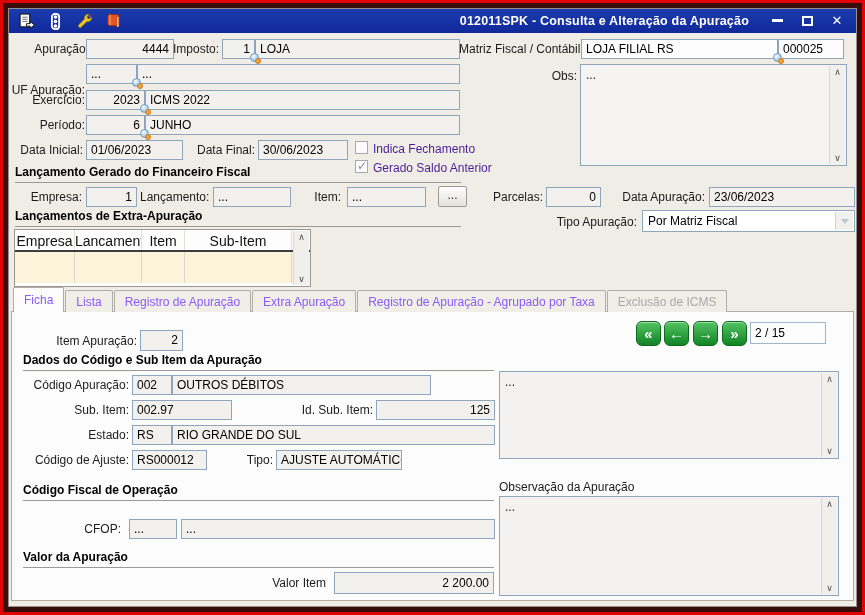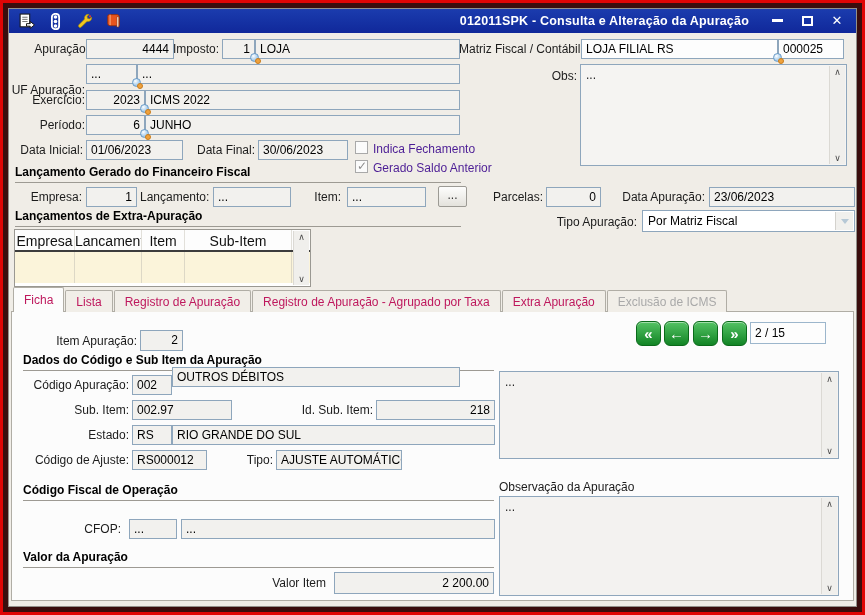--- a/index.html
+++ b/index.html
@@ -63,21 +63,21 @@
             border:1px solid #9a9892; }
   .xhead { display:flex; height:22px; border-bottom:2px solid #3c3c3c; background:#fdfdfd; }
   .xhead span { font-size:14px; color:#111; text-align:center; padding-top:3px;
                 border-right:1px solid #e2e0da; overflow:hidden; white-space:nowrap; }
   .xrow { display:flex; height:31px; background:#fbf4da; }
   .xrow span { border-right:1px solid #ddd8c6; }
 
   
   .tabstrip { position:absolute; left:4px; top:278px; height:25px; display:flex; align-items:flex-end; z-index:5; }
   .tab { height:22px; background:#f1eee8; border:1px solid #b0ada5; border-bottom:none;
-         border-radius:2px 2px 0 0; font-size:12px; color:#be185d; padding:4px 10px 0 10px;
+         border-radius:2px 2px 0 0; font-size:12px; color:#8b5cf6; padding:4px 10px 0 10px;
          margin-right:1px; white-space:nowrap; cursor:pointer; }
   .tab.active { height:25px; background:#fcfcfc; font-size:12px; padding-top:5px; position:relative; z-index:6; }
   .tab.disabled { color:#a9a9a9; cursor:default; }
   .panel { position:absolute; left:2px; top:302px; width:843px; height:290px; background:#fcfcfc;
            border:1px solid #b0ada5; z-index:1; }
 
   
   .nav { position:absolute; width:25px; height:25px; border-radius:6px; border:1px solid #0a6a1a;
          background:linear-gradient(180deg,#54c364,#128425); color:#fff; font-weight:bold;
          font-size:15px; display:flex; align-items:center; justify-content:center; cursor:pointer;
@@ -226,54 +226,54 @@
             <span class="up"></span>
             <span class="dn"></span>
           </span>
     </div>
   </div>
 
   <div class="tabstrip">
     <div class="tab active">Ficha</div>
     <div class="tab">Lista</div>
     <div class="tab">Registro de Apuração</div>
+    <div class="tab">Extra Apuração</div>
     <div class="tab">Registro de Apuração - Agrupado por Taxa</div>
-    <div class="tab">Extra Apuração</div>
     <div class="tab disabled">Exclusão de ICMS</div>
   </div>
   <div class="panel"></div>
 
   <div>
     <span class="lbl" style="left:38px;top:325px;width:90px;z-index:2">Item Apuração:</span>
     <div class="fld right" style="left:131px;top:321px;width:43px;height:21px;z-index:2">2</div>
 
     <div class="nav" style="left:627px;top:312px;z-index:2">«</div>
     <div class="nav" style="left:655px;top:312px;z-index:2">←</div>
     <div class="nav" style="left:684px;top:312px;z-index:2">→</div>
     <div class="nav" style="left:713px;top:312px;z-index:2">»</div>
     <div class="fld white" style="left:741px;top:313px;width:76px;height:22px;border-color:#9cb6cc;z-index:2;padding-top:3px">2 / 15</div>
 
     <div class="sect" style="left:14px;top:344px;width:471px;z-index:2">Dados do Código e Sub Item da Apuração</div>
 
     <span class="lbl" style="left:20px;top:369px;width:100px;z-index:2">Código Apuração:</span>
     <div class="fld" style="left:123px;top:366px;width:40px;z-index:2">002</div>
-    <div class="fld" style="left:163px;top:358px;width:288px;z-index:2">OUTROS DÉBITOS</div>
+    <div class="fld" style="left:163px;top:366px;width:259px;z-index:2">OUTROS DÉBITOS</div>
 
     <div class="ta" style="left:490px;top:362px;width:340px;height:88px;z-index:2;background:#f3f2f0">
       <span>...</span>
       <span class="sb">
             <span class="up"></span>
             <span class="dn"></span>
           </span>
     </div>
 
     <span class="lbl" style="left:40px;top:394px;width:80px;z-index:2">Sub. Item:</span>
     <div class="fld" style="left:123px;top:391px;width:100px;z-index:2">002.97</div>
     <span class="lbl" style="left:280px;top:394px;width:84px;z-index:2">Id. Sub. Item:</span>
-    <div class="fld right" style="left:367px;top:391px;width:119px;z-index:2">218</div>
+    <div class="fld right" style="left:367px;top:391px;width:119px;z-index:2">125</div>
 
     <span class="lbl" style="left:50px;top:419px;width:70px;z-index:2">Estado:</span>
     <div class="fld" style="left:123px;top:416px;width:40px;z-index:2">RS</div>
     <div class="fld" style="left:163px;top:416px;width:323px;z-index:2">RIO GRANDE DO SUL</div>
 
     <span class="lbl" style="left:18px;top:444px;width:102px;z-index:2">Código de Ajuste:</span>
     <div class="fld" style="left:123px;top:441px;width:75px;z-index:2">RS000012</div>
     <span class="lbl" style="left:228px;top:444px;width:36px;z-index:2">Tipo:</span>
     <div class="fld" style="left:267px;top:441px;width:126px;z-index:2">AJUSTE AUTOMÁTICO</div>
 

